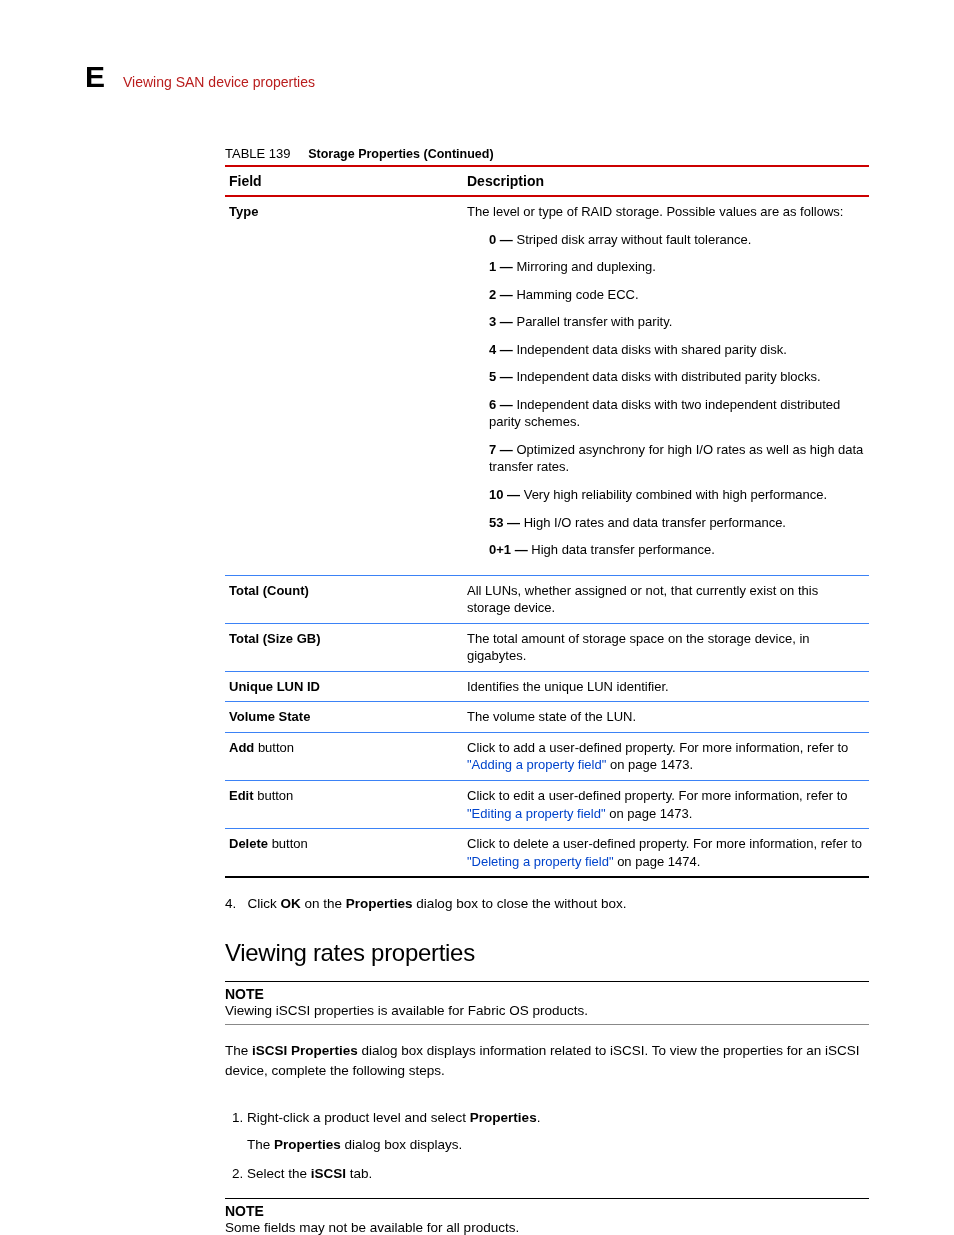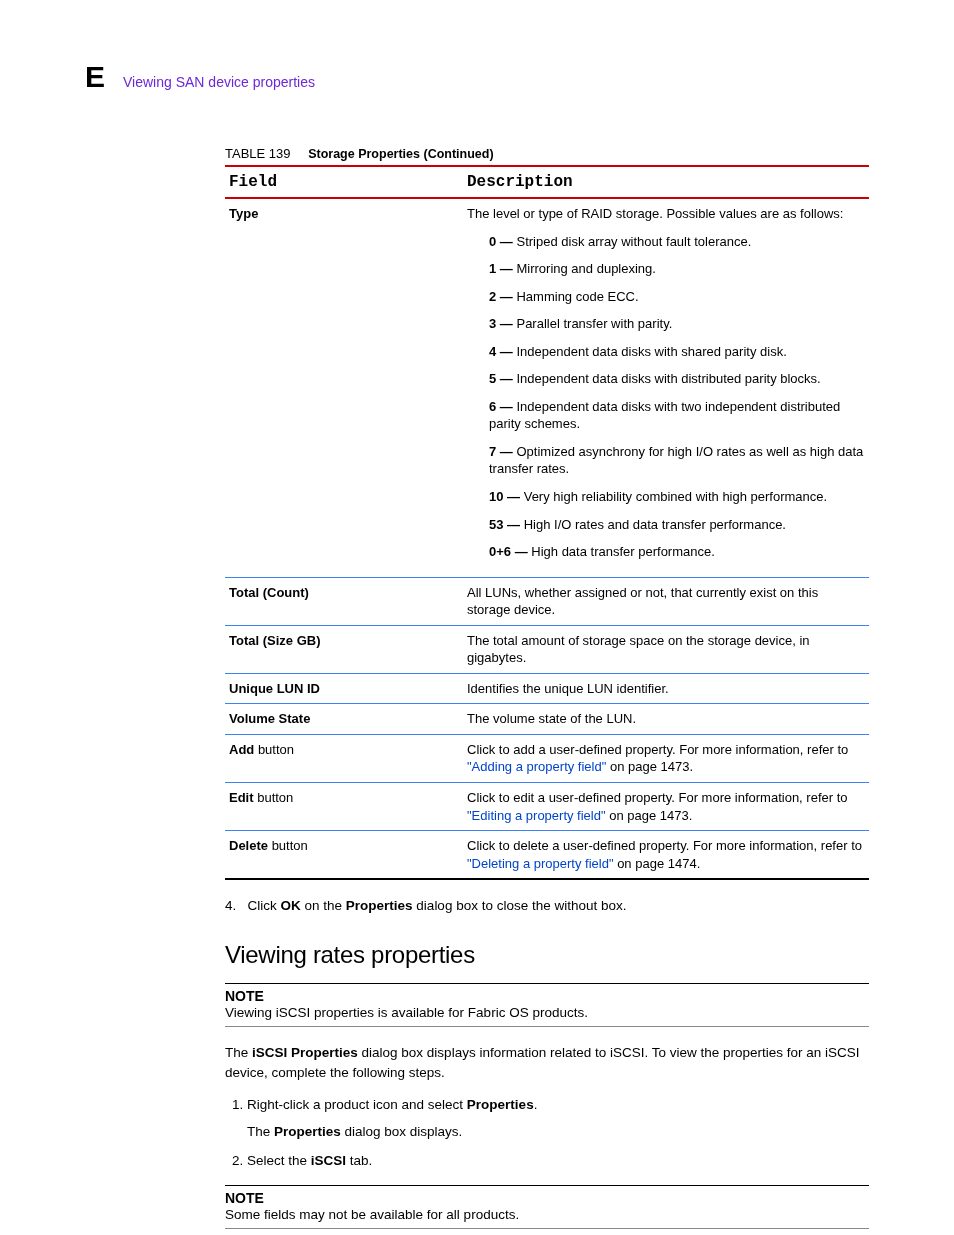--- a/index.html
+++ b/index.html
@@ -19,21 +19,21 @@
     gap: 18px;
     margin-bottom: 52px;
   }
   .header-letter {
     font-family: Arial, Helvetica, sans-serif;
     font-size: 30px;
     font-weight: bold;
   }
   .header-text {
     font-size: 14px;
-    color: #6d28d9;
+    color: #b91c1c;
   }
   .content {
     margin-left: 140px;
   }
   .table-caption {
     margin-bottom: 4px;
     font-size: 13px;
   }
   .table-caption .tnum {
     font-weight: normal;
@@ -51,22 +51,21 @@
     font-size: 13px;
   }
   table.props thead tr {
     border-top: 2px solid #c00;
     border-bottom: 2px solid #c00;
   }
   table.props th {
     text-align: left;
     font-weight: bold;
     padding: 6px 4px;
-    font-size: 16px;
-    font-family: Liberation Mono, monospace;
+    font-size: 14px;
   }
   table.props th.col-field { width: 230px; }
   table.props td {
     vertical-align: top;
     padding: 6px 4px;
     border-bottom: 1px solid #3b82f6;
     font-size: 13px;
     line-height: 1.35;
   }
   table.props td.field {
@@ -101,21 +100,21 @@
     font-weight: bold;
     font-size: 14px;
   }
   .note-block .note-body {
     font-size: 13.5px;
     margin-top: 1px;
   }
   .para {
     font-size: 13.5px;
     line-height: 1.45;
-    margin: 10px 0 14px 0;
+    margin: 10px 0 29px 0;
   }
   .para .b { font-weight: bold; }
   ol.steps {
     font-size: 13.5px;
     padding-left: 22px;
     margin: 6px 0 14px 0;
   }
   ol.steps li { margin-bottom: 10px; line-height:1.4;}
   ol.steps li .b { font-weight: bold; }
   ol.steps li .sub { margin-top: 8px; }
@@ -151,21 +150,21 @@
                 <div class="item"><span class="k">0 — </span>Striped disk array without fault tolerance.</div>
                 <div class="item"><span class="k">1 — </span>Mirroring and duplexing.</div>
                 <div class="item"><span class="k">2 — </span>Hamming code ECC.</div>
                 <div class="item"><span class="k">3 — </span>Parallel transfer with parity.</div>
                 <div class="item"><span class="k">4 — </span>Independent data disks with shared parity disk.</div>
                 <div class="item"><span class="k">5 — </span>Independent data disks with distributed parity blocks.</div>
                 <div class="item"><span class="k">6 — </span>Independent data disks with two independent distributed parity schemes.</div>
                 <div class="item"><span class="k">7 — </span>Optimized asynchrony for high I/O rates as well as high data transfer rates.</div>
                 <div class="item"><span class="k">10 — </span>Very high reliability combined with high performance.</div>
                 <div class="item"><span class="k">53 — </span>High I/O rates and data transfer performance.</div>
-                <div class="item"><span class="k">0+6 — </span>High data transfer performance.</div>
+                <div class="item"><span class="k">0+1 — </span>High data transfer performance.</div>
               </div>
             </td>
           </tr>
           <tr>
             <td class="field">Total (Count)</td>
             <td>All LUNs, whether assigned or not, that currently exist on this storage device.</td>
           </tr>
           <tr>
             <td class="field">Total (Size GB)</td>
             <td>The total amount of storage space on the storage device, in gigabytes.</td>
@@ -204,21 +203,21 @@
       <div class="note-label">NOTE</div>
       <div class="note-body">Viewing iSCSI properties is available for Fabric OS products.</div>
     </div>
 
     <div class="para">
       <span>The </span><span class="b">iSCSI Properties</span><span> dialog box displays information related to iSCSI. To view the properties for an iSCSI device, complete the following steps.</span>
     </div>
 
     <ol class="steps">
       <li>
-        <span>Right-click a product icon and select </span><span class="b">Properties</span><span>.</span>
+        <span>Right-click a product level and select </span><span class="b">Properties</span><span>.</span>
         <div class="sub">
           <span>The </span><span class="b">Properties</span><span> dialog box displays.</span>
         </div>
       </li>
       <li>
         <span>Select the </span><span class="b">iSCSI</span><span> tab.</span>
       </li>
     </ol>
 
     <div class="note-block">

